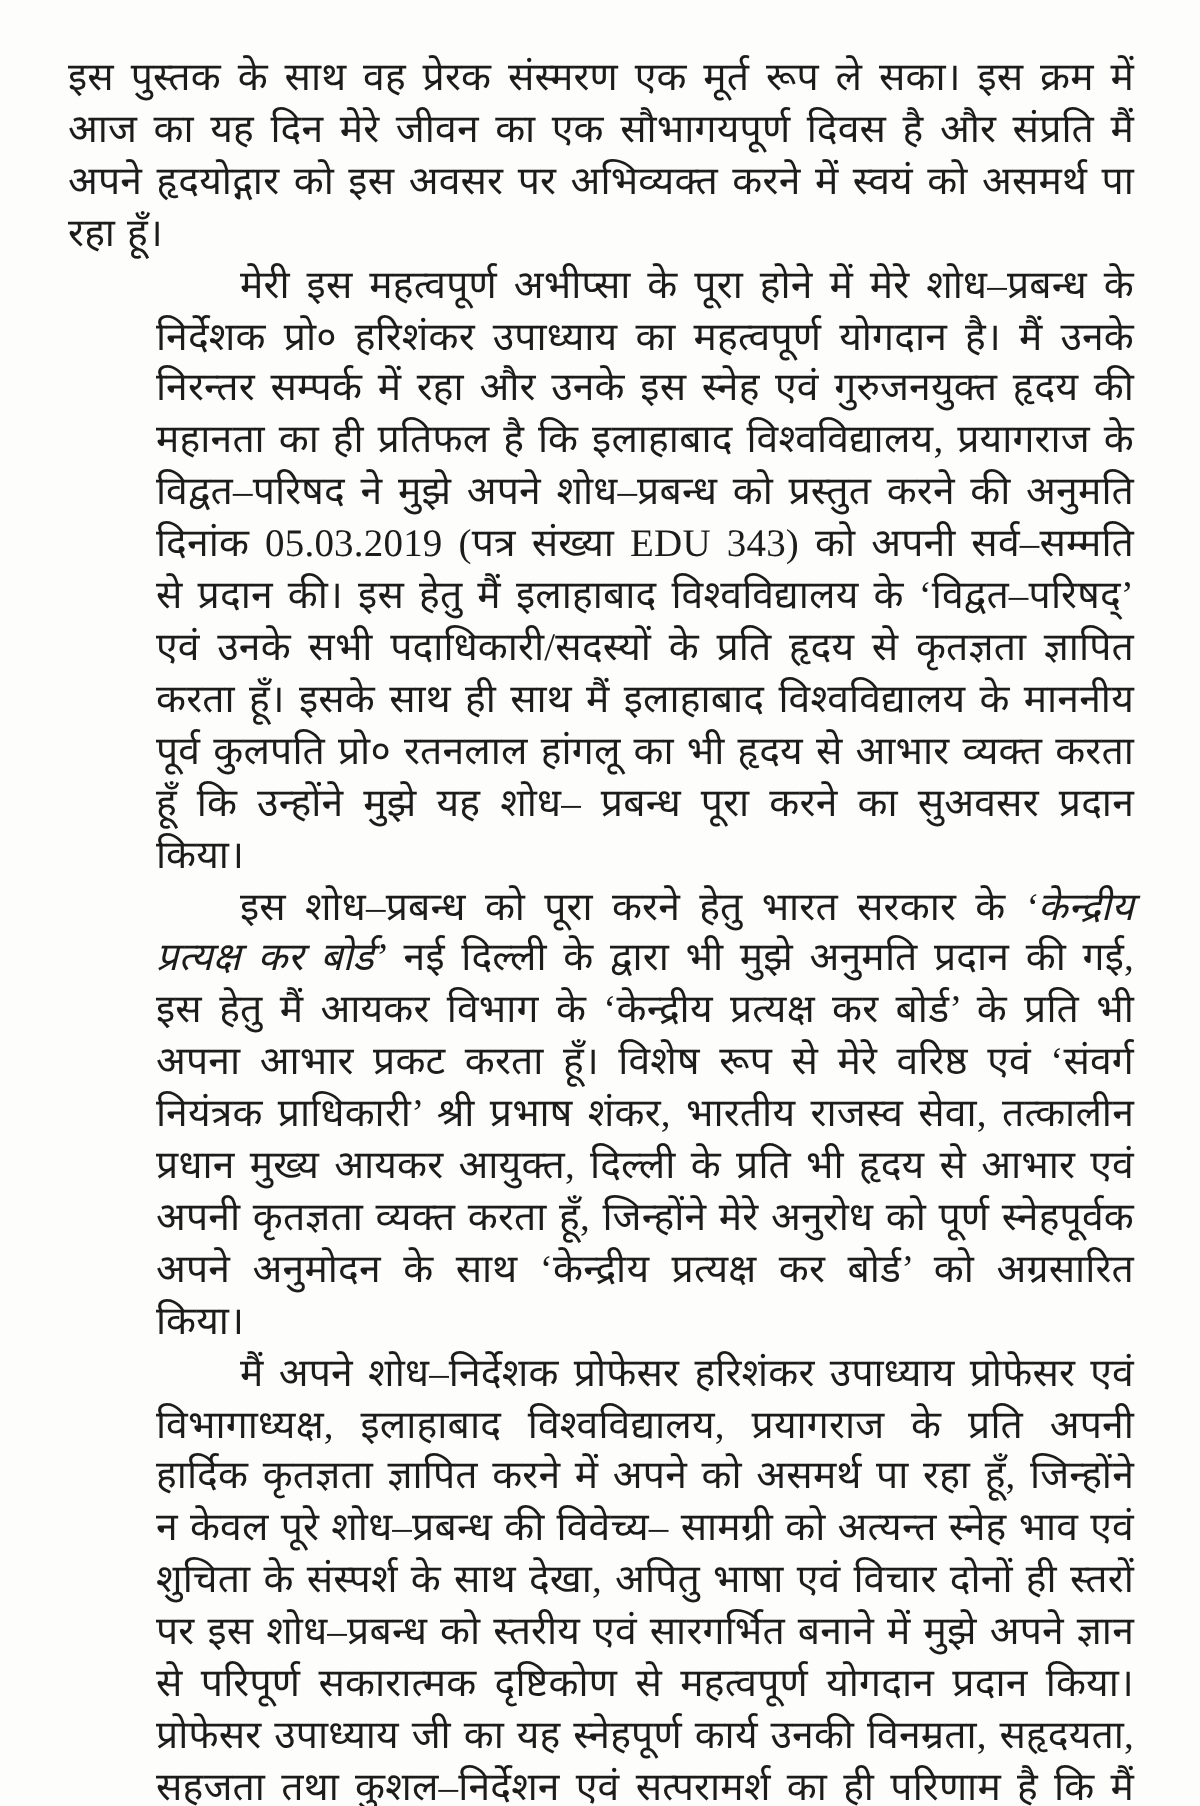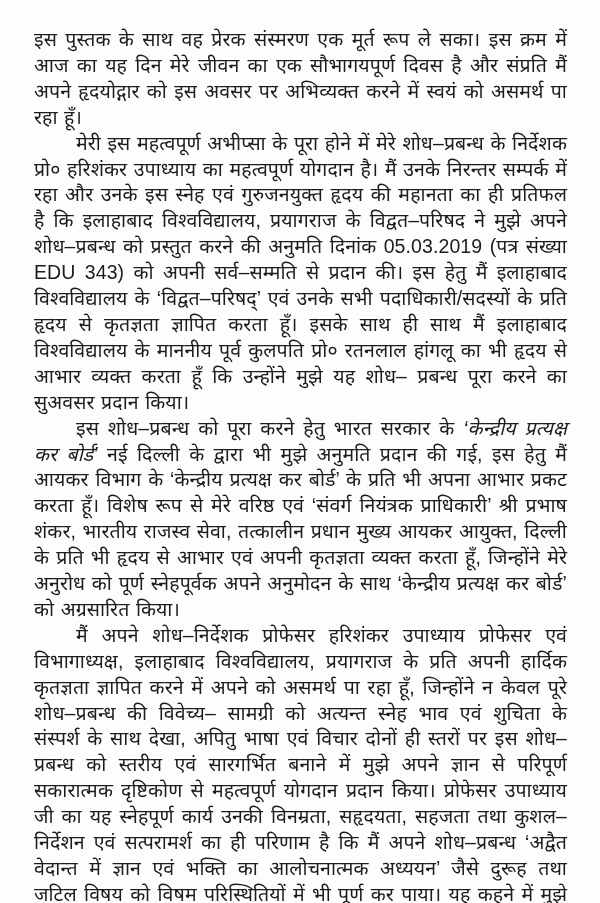--- a/index.html
+++ b/index.html
@@ -8,33 +8,34 @@
     background: #ffffff;
   }
   .page {
     position: relative;
     width: 600px;
     height: 903px;
     box-sizing: border-box;
     background: #fdfdfc;
     padding: 27px 33px 0 34px;
     overflow: hidden;
-    font-family: Liberation Sans, sans-serif;
+    font-family: Liberation Serif, serif;
   }
   .text-block p.para {
     margin: 0;
     font-size: 19.5px;
     line-height: 25.9px;
     text-align: justify;
     color: #1c1c1c;
     letter-spacing: 0.1px;
     word-spacing: 1px;
   }
   .text-block p.para.indent {
     text-indent: 42px;
+    margin-left: 44px;
   }
   .italic {
     font-style: italic;
   }
 </style>
 </head>
 <body>
 
 <div class="page">
   <div class="text-block">

